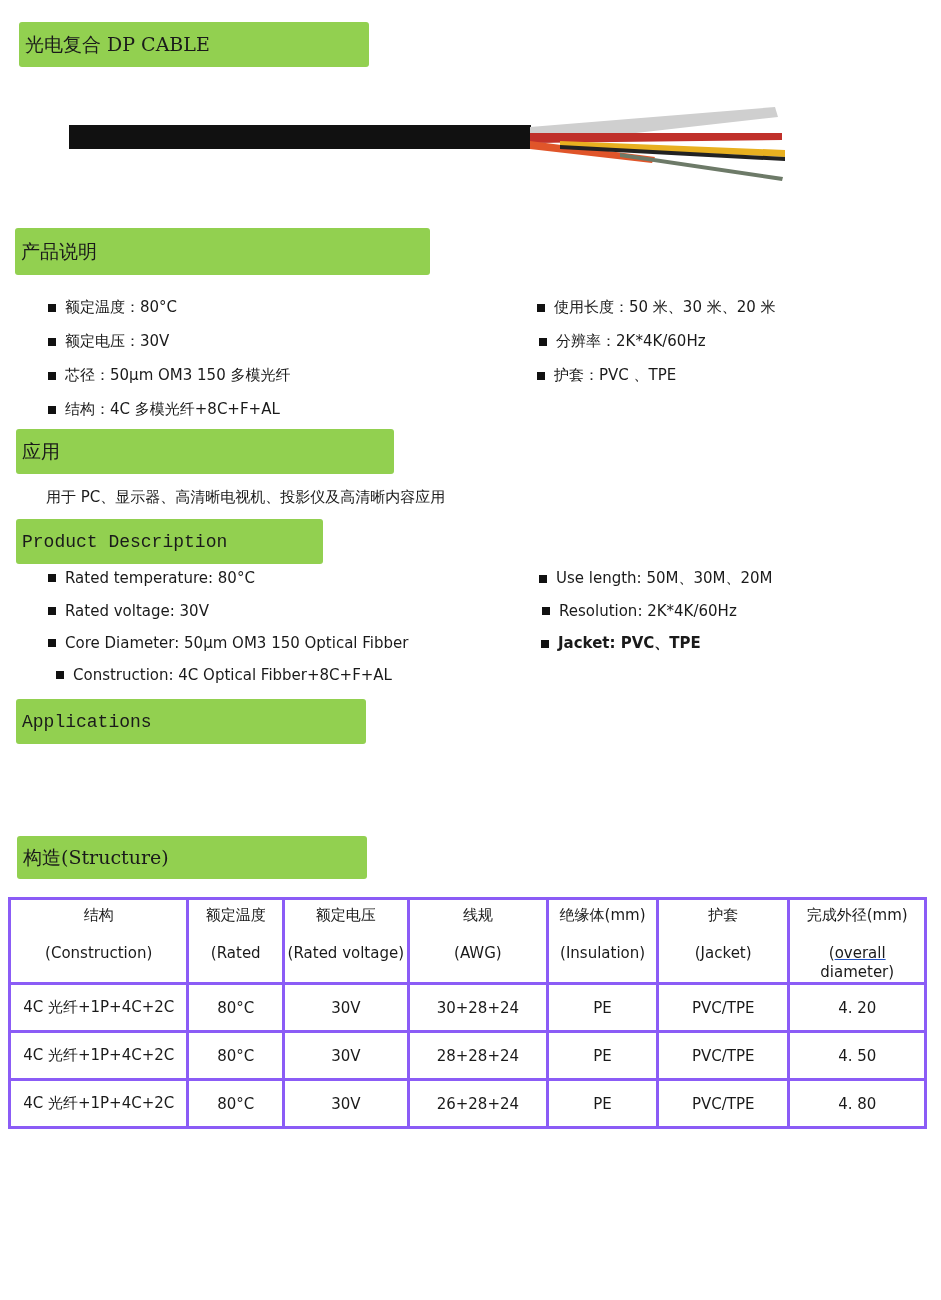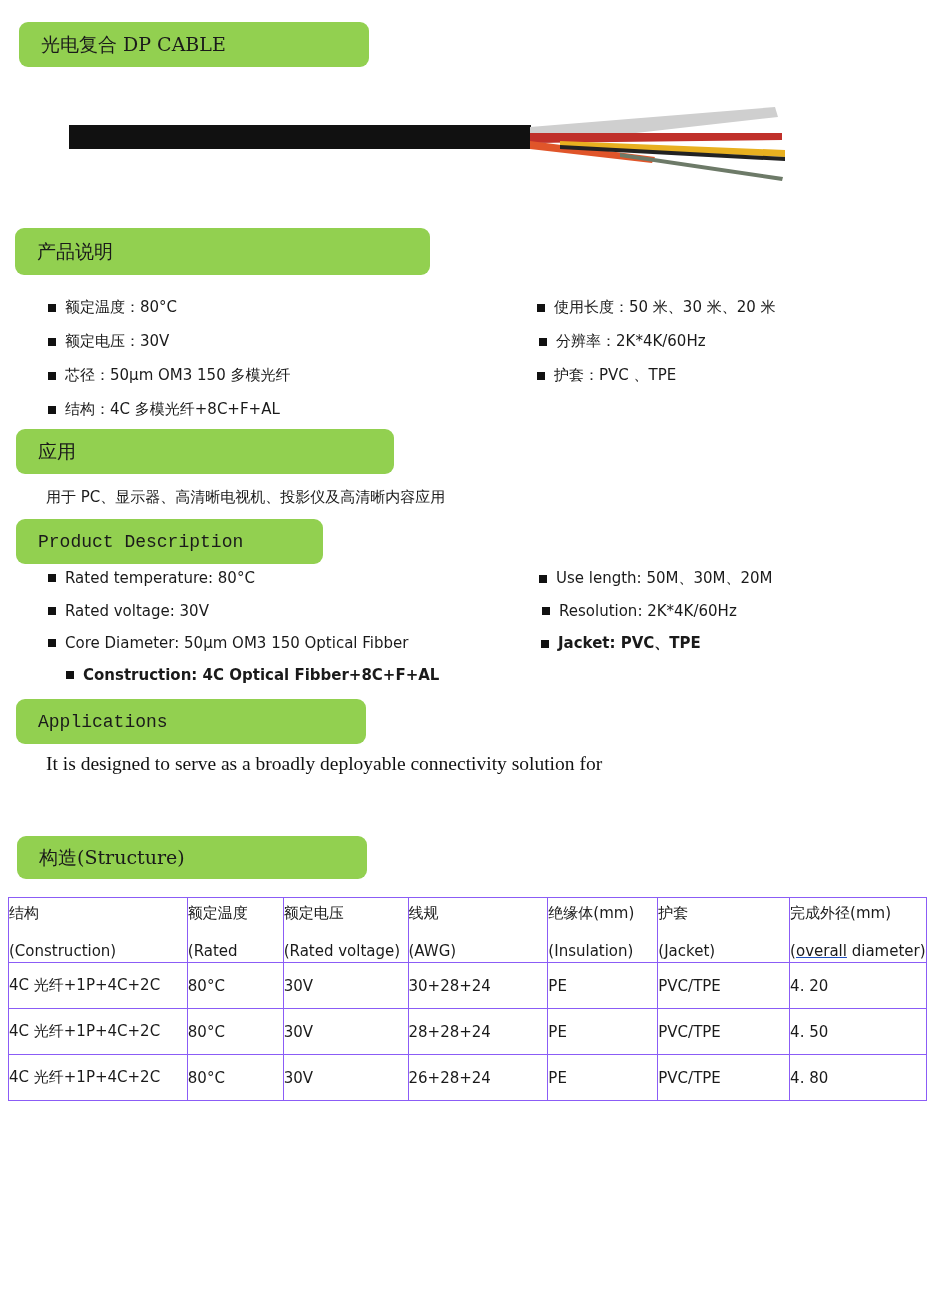--- a/index.html
+++ b/index.html
@@ -1,31 +1,31 @@
 <!DOCTYPE html>
 <html><head>
 <meta charset="utf-8">
 <style>
   html, body { margin:0; padding:0; background:#ffffff; }
   body { width:941px; height:1300px; position:relative; overflow:hidden;
          font-family:"DejaVu Sans", "Liberation Sans", sans-serif; color:#1a1a1a; }
-  .hdr { position:absolute; background:#92d050; border-radius:9px;
+  .hdr { position:absolute; background:#92d050; border-radius:3px;
          font-family:"DejaVu Serif", "Liberation Serif", serif; font-size:19px;
-         color:#1a1a1a; box-sizing:border-box; padding-left:22px;
+         color:#1a1a1a; box-sizing:border-box; padding-left:6px;
          display:flex; align-items:center; }
   .mono { font-family:"Liberation Mono", "DejaVu Sans Mono", monospace; }
   .bl { position:absolute; font-size:15px; white-space:nowrap; display:flex; align-items:center; }
   .bl .sq { display:inline-block; width:8px; height:8px; background:#111; margin-right:9px; }
   .cable { position:absolute; left:60px; top:95px; width:800px; height:100px; }
   .txt { position:absolute; font-size:15px; white-space:nowrap; }
   .serif-para { position:absolute; left:46px; top:750px; font-family:"Liberation Serif","DejaVu Serif",serif;
                 font-size:19.5px; line-height:27px; color:#111; white-space:nowrap; }
   table.spec { position:absolute; left:8px; top:897px; width:919px; border-collapse:collapse;
                font-size:15px; }
-  table.spec td, table.spec th { border:1px solid #8b5cf6; text-align:left; font-weight:normal; padding:0; }
+  table.spec td, table.spec th { border:3px solid #8b5cf6; text-align:center; font-weight:normal; padding:0; }
   table.spec th { height:64px; vertical-align:top; line-height:19px; }
   table.spec th .l1 { display:block; margin-top:6px; }
   table.spec th .l2 { display:block; margin-top:19px; }
   table.spec td { height:45px; }
   .u { text-decoration:underline; text-decoration-color:#1f4fc0; }
 </style>
 </head>
 <body>
 
 <div class="hdr" style="left:19px;top:22px;width:350px;height:45px;">
@@ -90,21 +90,21 @@
     <span>Rated temperature: 80°C</span>
   </div>
 <div class="bl" style="left:48px;top:602px;">
     <span class="sq"></span>
     <span>Rated voltage: 30V</span>
   </div>
 <div class="bl" style="left:48px;top:634px;">
     <span class="sq"></span>
     <span>Core Diameter: 50μm OM3 150 Optical Fibber</span>
   </div>
-<div class="bl" style="left:66px;top:666px;font-weight:bold;">
+<div class="bl" style="left:56px;top:666px;">
     <span class="sq"></span>
     <span>Construction: 4C Optical Fibber+8C+F+AL</span>
   </div>
 
 <div class="bl" style="left:539px;top:569px;">
     <span class="sq"></span>
     <span>Use length: 50M、30M、20M</span>
   </div>
 <div class="bl" style="left:542px;top:602px;">
     <span class="sq"></span>
@@ -112,21 +112,20 @@
   </div>
 <div class="bl" style="left:541px;top:634px;font-weight:bold;">
     <span class="sq"></span>
     <span>Jacket: PVC、TPE</span>
   </div>
 
 <div class="hdr" style="left:16px;top:699px;width:350px;height:45px;font-family:'Liberation Mono','DejaVu Sans Mono',monospace;font-size:18px;">
   <span>Applications</span>
 </div>
 <div class="serif-para">
-  <div>It is designed to serve as a broadly deployable connectivity solution for</div>
 </div>
 
 <div class="hdr" style="left:17px;top:836px;width:350px;height:43px;">
   <span>构造(Structure)</span>
 </div>
 
 <table class="spec">
   <colgroup>
     <col style="width:179px">
       <col style="width:96px">

